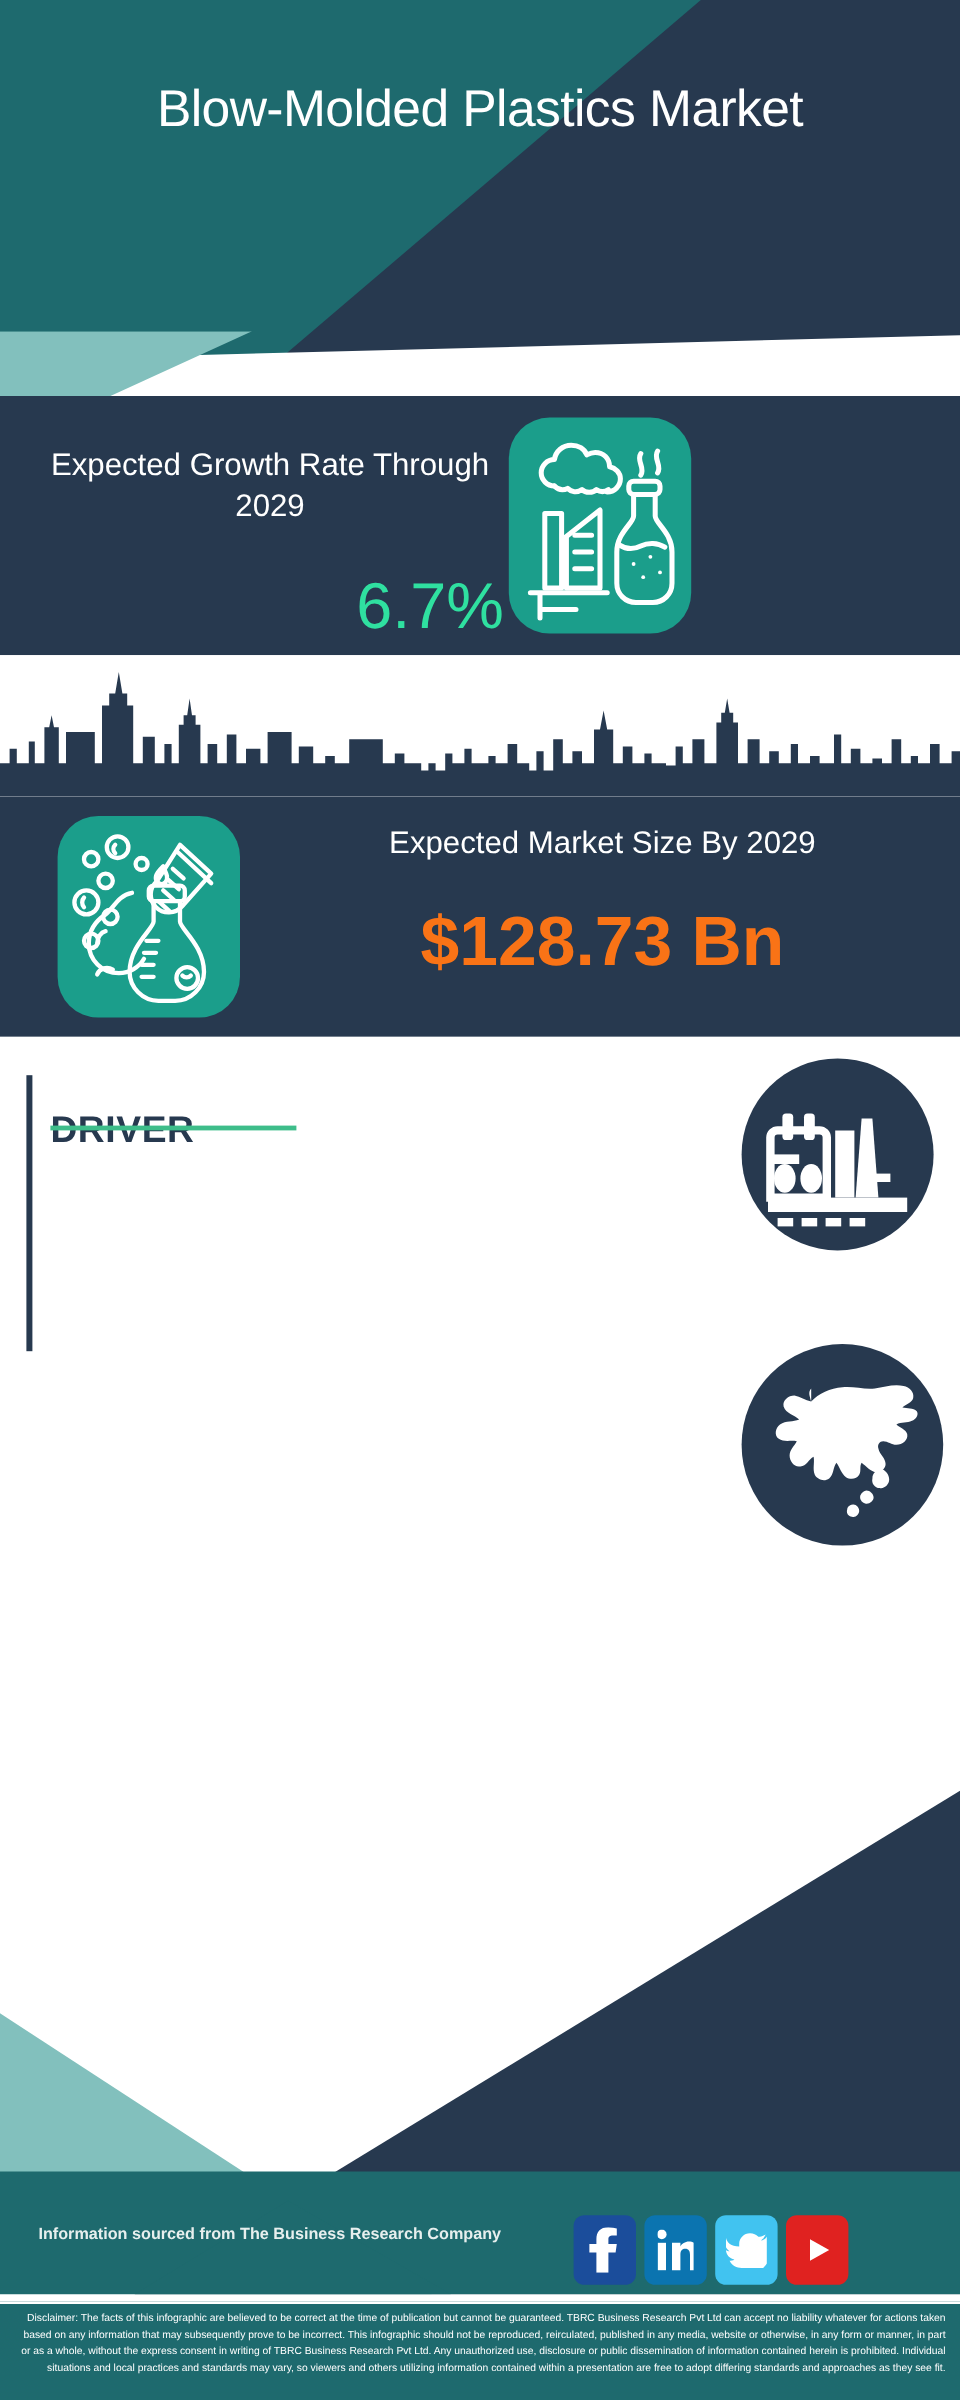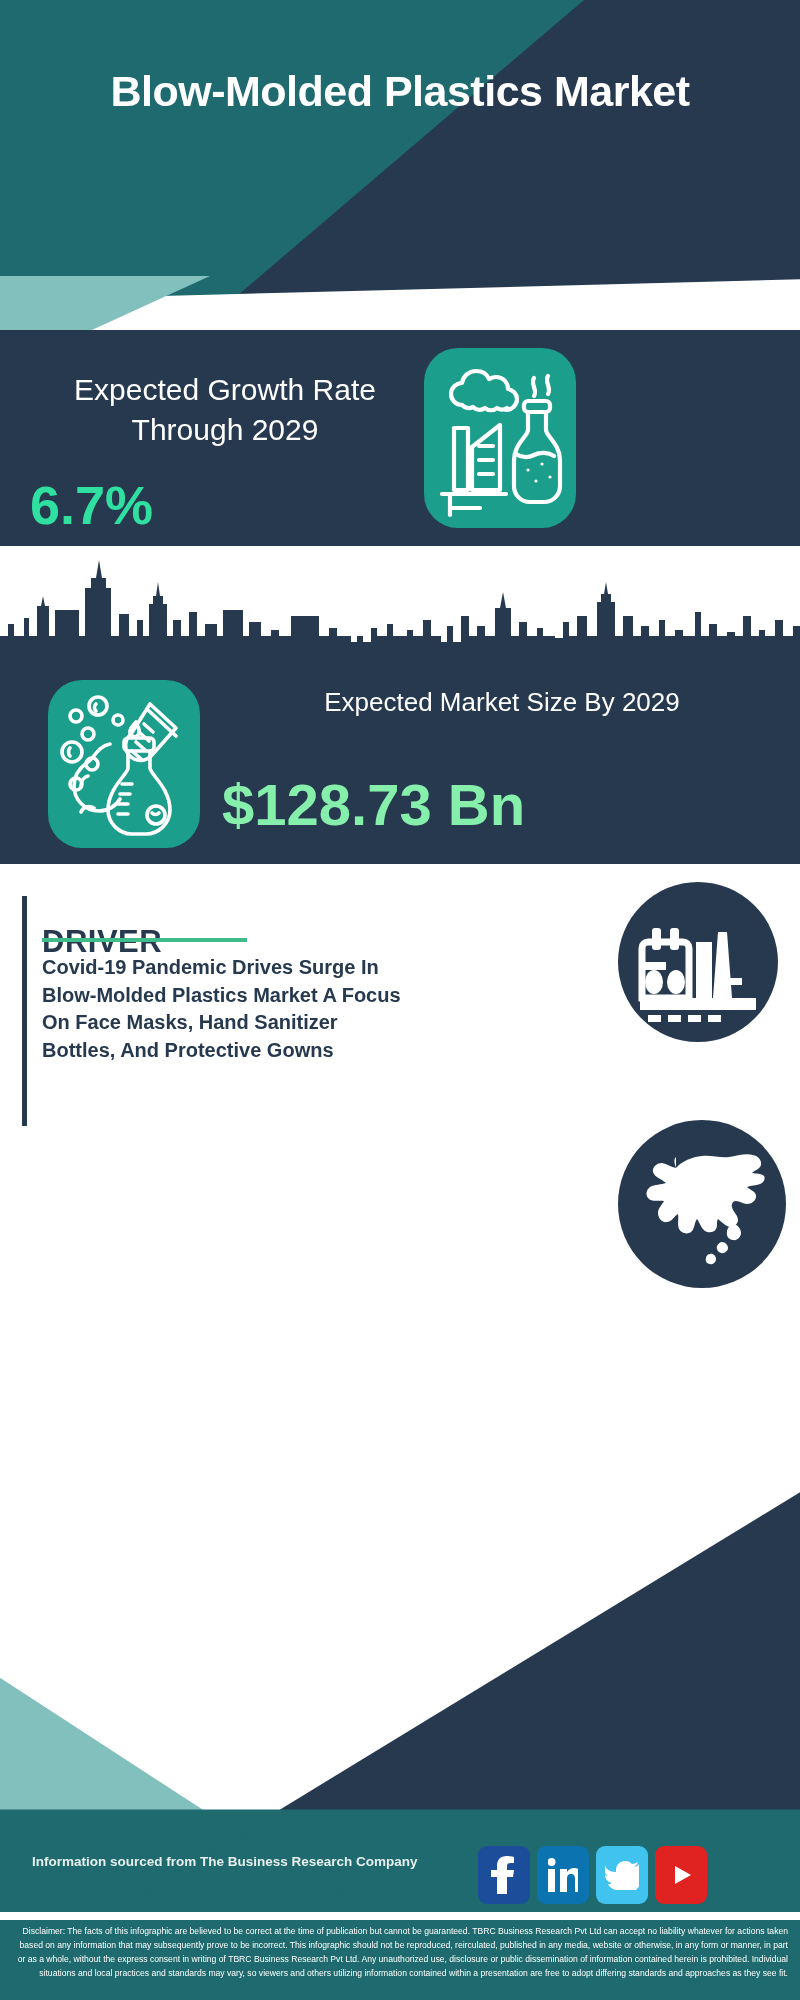--- a/index.html
+++ b/index.html
@@ -4,48 +4,48 @@
 <style>
   html,body{margin:0;padding:0;background:#fff;}
   body{width:800px;height:2000px;font-family:"Liberation Sans",sans-serif;overflow:hidden;}
   .page{position:relative;width:800px;height:2000px;background:#fff;overflow:hidden;}
 
   
   .header{position:absolute;left:0;top:0;width:800px;height:348px;background:#1e6a6e;overflow:hidden;}
   .header .navy-wedge{position:absolute;inset:0;background:#27394f;
     clip-path:polygon(100% 0, 100% 100%, 22% 100%, 73% 0);}
   .header-title{position:absolute;left:0;top:66px;width:800px;text-align:center;
-    color:#ffffff;font-size:43px;line-height:1.18;font-weight:bold;letter-spacing:-.5px;z-index:3;}
+    color:#ffffff;font-size:43px;line-height:1.18;font-weight:normal;letter-spacing:-.5px;z-index:3;}
 
   
   .band-white{position:absolute;left:0;top:276px;width:800px;height:110px;background:#ffffff;
     clip-path:polygon(0 22%, 100% 3%, 100% 100%, 0 100%);}
   .band-teal-tri{position:absolute;left:0;top:276px;width:210px;height:96px;background:#82c0bd;
     clip-path:polygon(0 0, 100% 0, 0 100%);}
 
   
   .growth{position:absolute;left:0;top:330px;width:800px;height:216px;background:#27394f;}
   .growth-text{position:absolute;left:30px;top:40px;width:390px;text-align:center;color:#fff;
-    font-size:30px;line-height:1.32;}
-  .growth-value{position:absolute;left:30px;top:148px;width:390px;text-align:left;
-    color:#2fe0a0;font-size:54px;font-weight:bold;line-height:1;}
+    font-size:26px;line-height:1.32;}
+  .growth-value{position:absolute;left:30px;top:148px;width:390px;text-align:right;
+    color:#2fe0a0;font-size:54px;font-weight:normal;line-height:1;}
   .icon-tile{position:absolute;border-radius:34px;background:#1b9e8b;}
   .tile-growth{left:424px;top:18px;width:152px;height:180px;}
 
   
   .skyline-wrap{position:absolute;left:0;top:546px;width:800px;height:118px;background:#fff;}
   .skyline-wrap svg{position:absolute;left:0;bottom:0;width:800px;height:118px;display:block;}
 
   
   .market{position:absolute;left:0;top:664px;width:800px;height:200px;background:#27394f;}
   .tile-market{left:48px;top:16px;width:152px;height:168px;}
   .market-text{position:absolute;left:222px;top:22px;width:560px;text-align:center;color:#fff;
     font-size:26px;line-height:1.3;}
-  .market-value{position:absolute;left:222px;top:112px;width:560px;text-align:left;
-    color:#86efac;font-size:58px;font-weight:bold;line-height:1;}
+  .market-value{position:absolute;left:222px;top:92px;width:560px;text-align:center;
+    color:#f97316;font-size:58px;font-weight:bold;line-height:1;}
 
   
   .info{position:absolute;left:0;top:864px;width:800px;height:560px;background:#fff;}
   .blk{position:absolute;}
   .blk .rule{position:absolute;left:0;top:0;width:5px;height:100%;background:#27394f;}
   .blk-head{position:absolute;left:20px;top:0;color:#27394f;font-size:31px;font-weight:bold;
     letter-spacing:.5px;line-height:1;margin-top:28px;}
   .blk-underline{position:absolute;left:20px;width:205px;height:4px;background:#3ebd8a;}
   .blk-body{position:absolute;left:20px;color:#27394f;font-weight:bold;font-size:20px;line-height:1.38;}
   .circle{position:absolute;border-radius:50%;background:#27394f;}
@@ -155,21 +155,20 @@
     <div class="market-text">Expected Market Size By 2029</div>
     <div class="market-value">$128.73 Bn</div>
   </div>
 
   <div class="info">
 
     <div class="blk" id="driver-blk">
       <div class="rule"></div>
       <div class="blk-head">DRIVER</div>
       <div class="blk-underline"></div>
-      <div class="blk-body">Covid-19 Pandemic Drives Surge In Blow-Molded Plastics Market A Focus On Face Masks, Hand Sanitizer Bottles, And Protective Gowns</div>
     </div>
 
     <div class="circle" id="driver-circle">
       <svg viewBox="0 0 160 160" width="160" height="160">
         <g fill="#ffffff">
           <rect x="34" y="46" width="9" height="22" rx="3"></rect>
           <rect x="52" y="46" width="9" height="22" rx="3"></rect>
           <path d="M30 60h35a6 6 0 0 1 6 6v50H24V66a6 6 0 0 1 6-6z" fill="none" stroke="#ffffff" stroke-width="7"></path>
           <rect x="24" y="80" width="24" height="8"></rect>
           <ellipse cx="36" cy="100" rx="9" ry="12"></ellipse>

